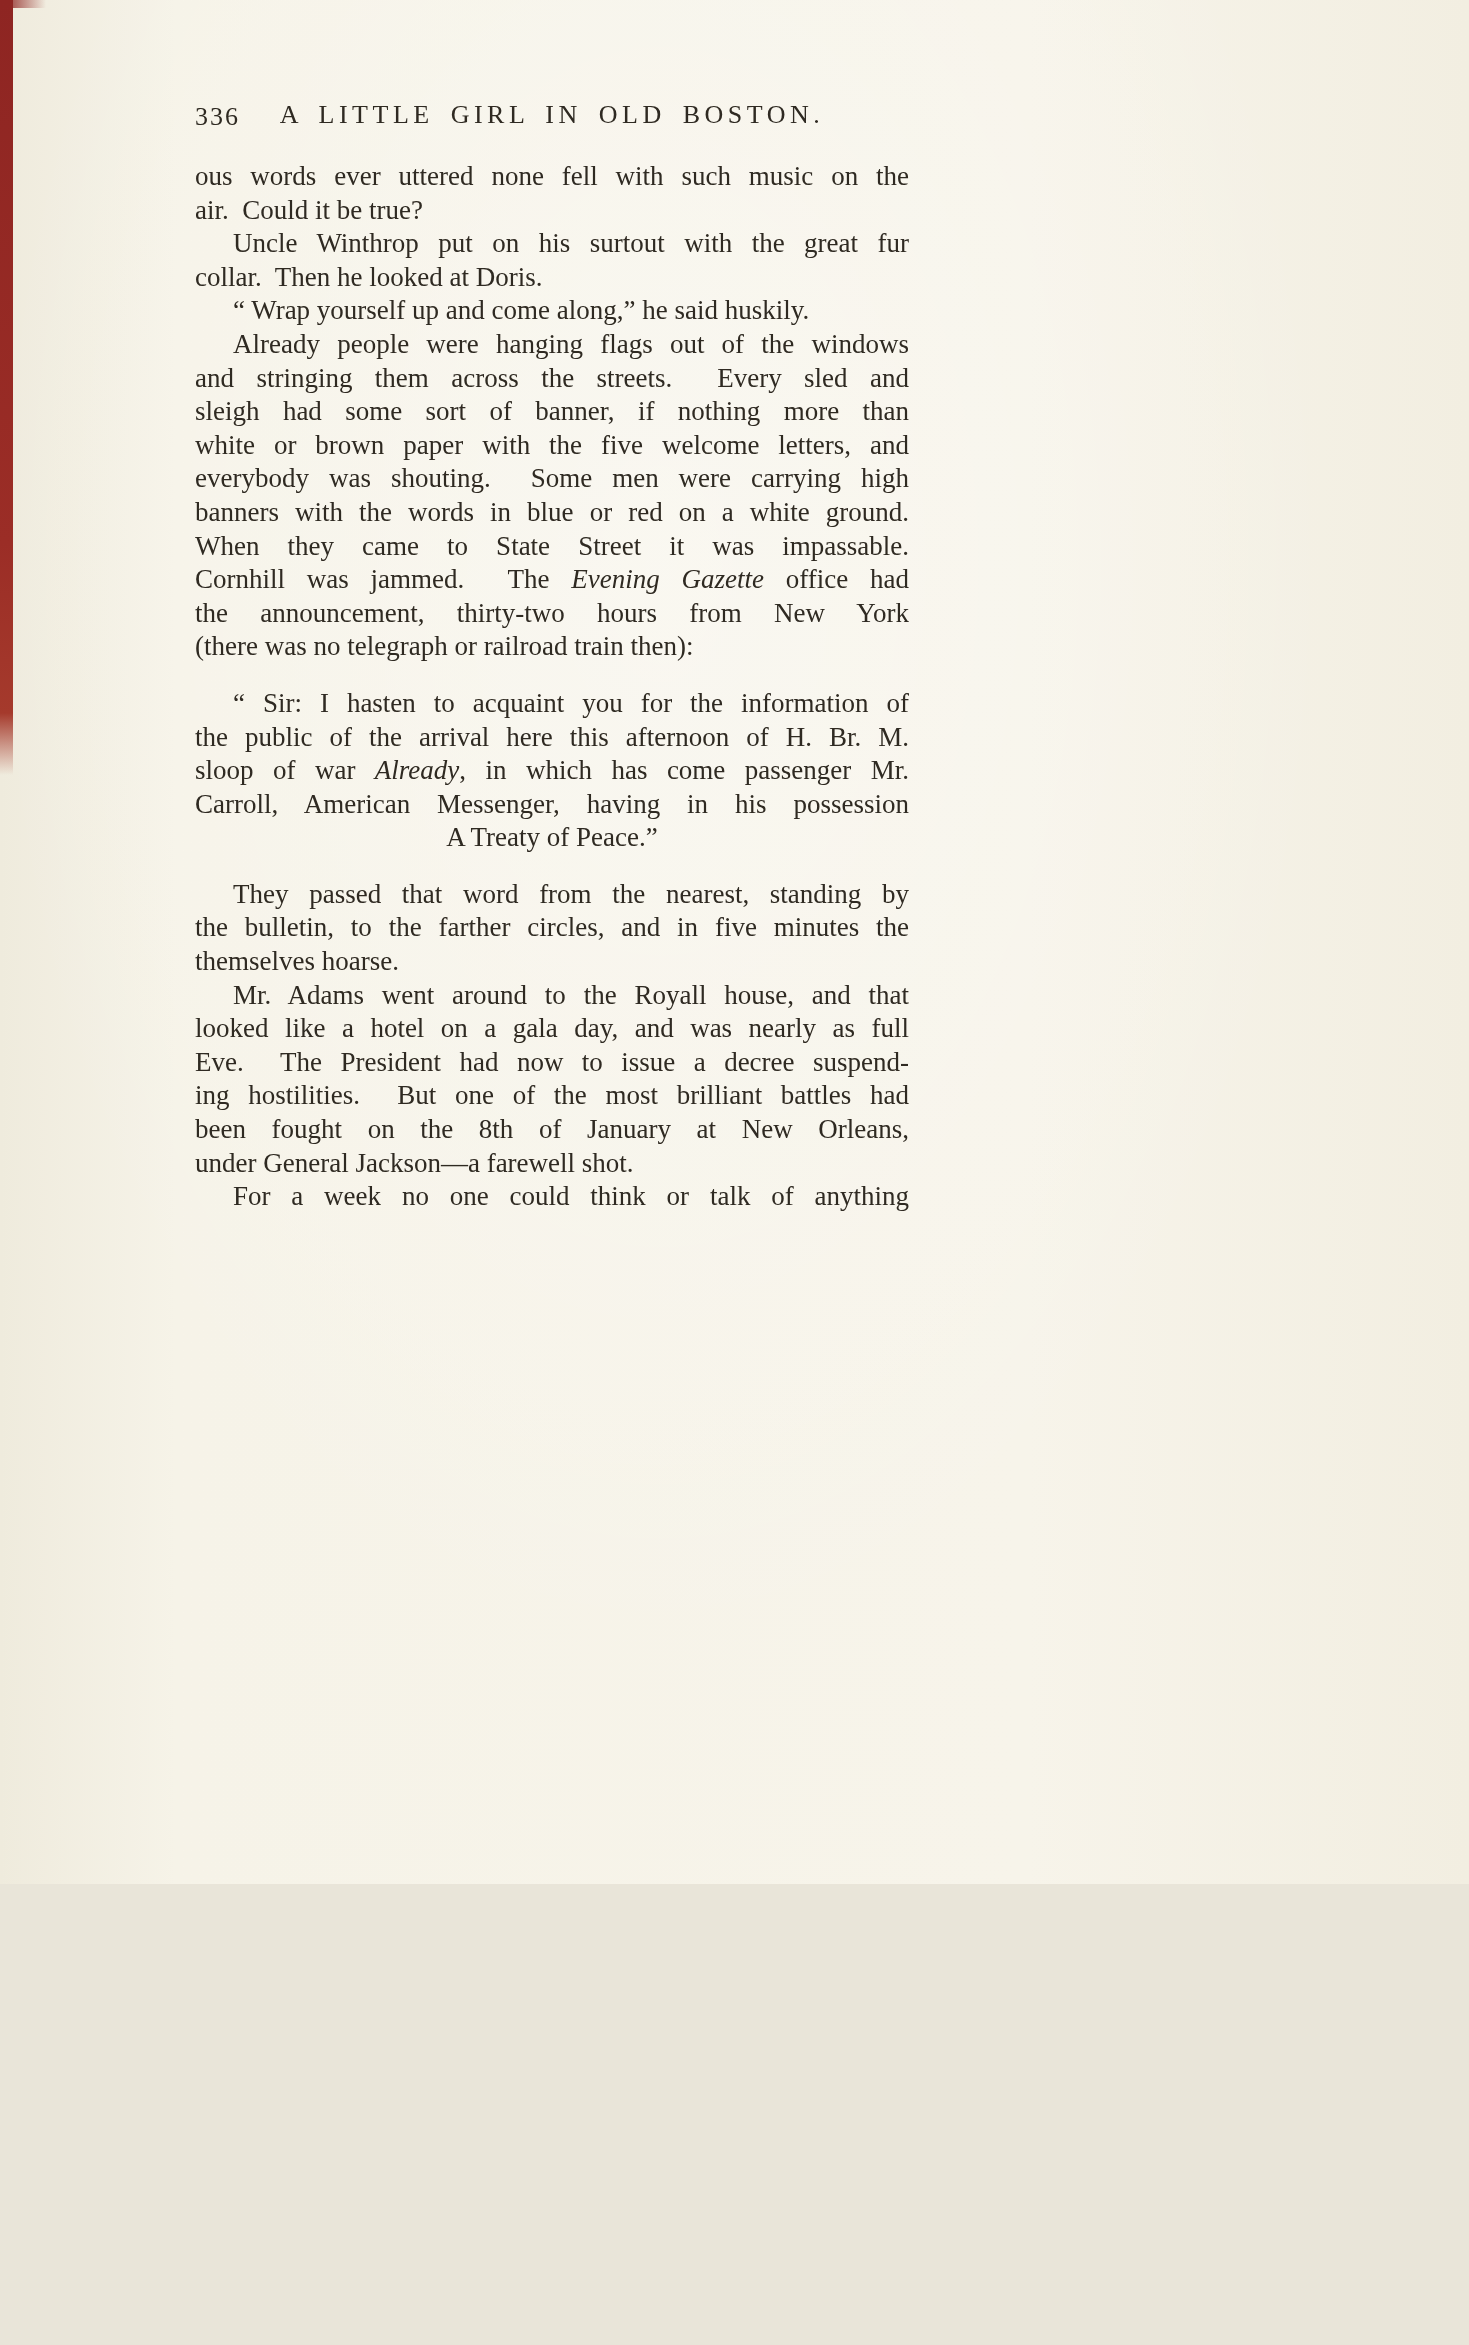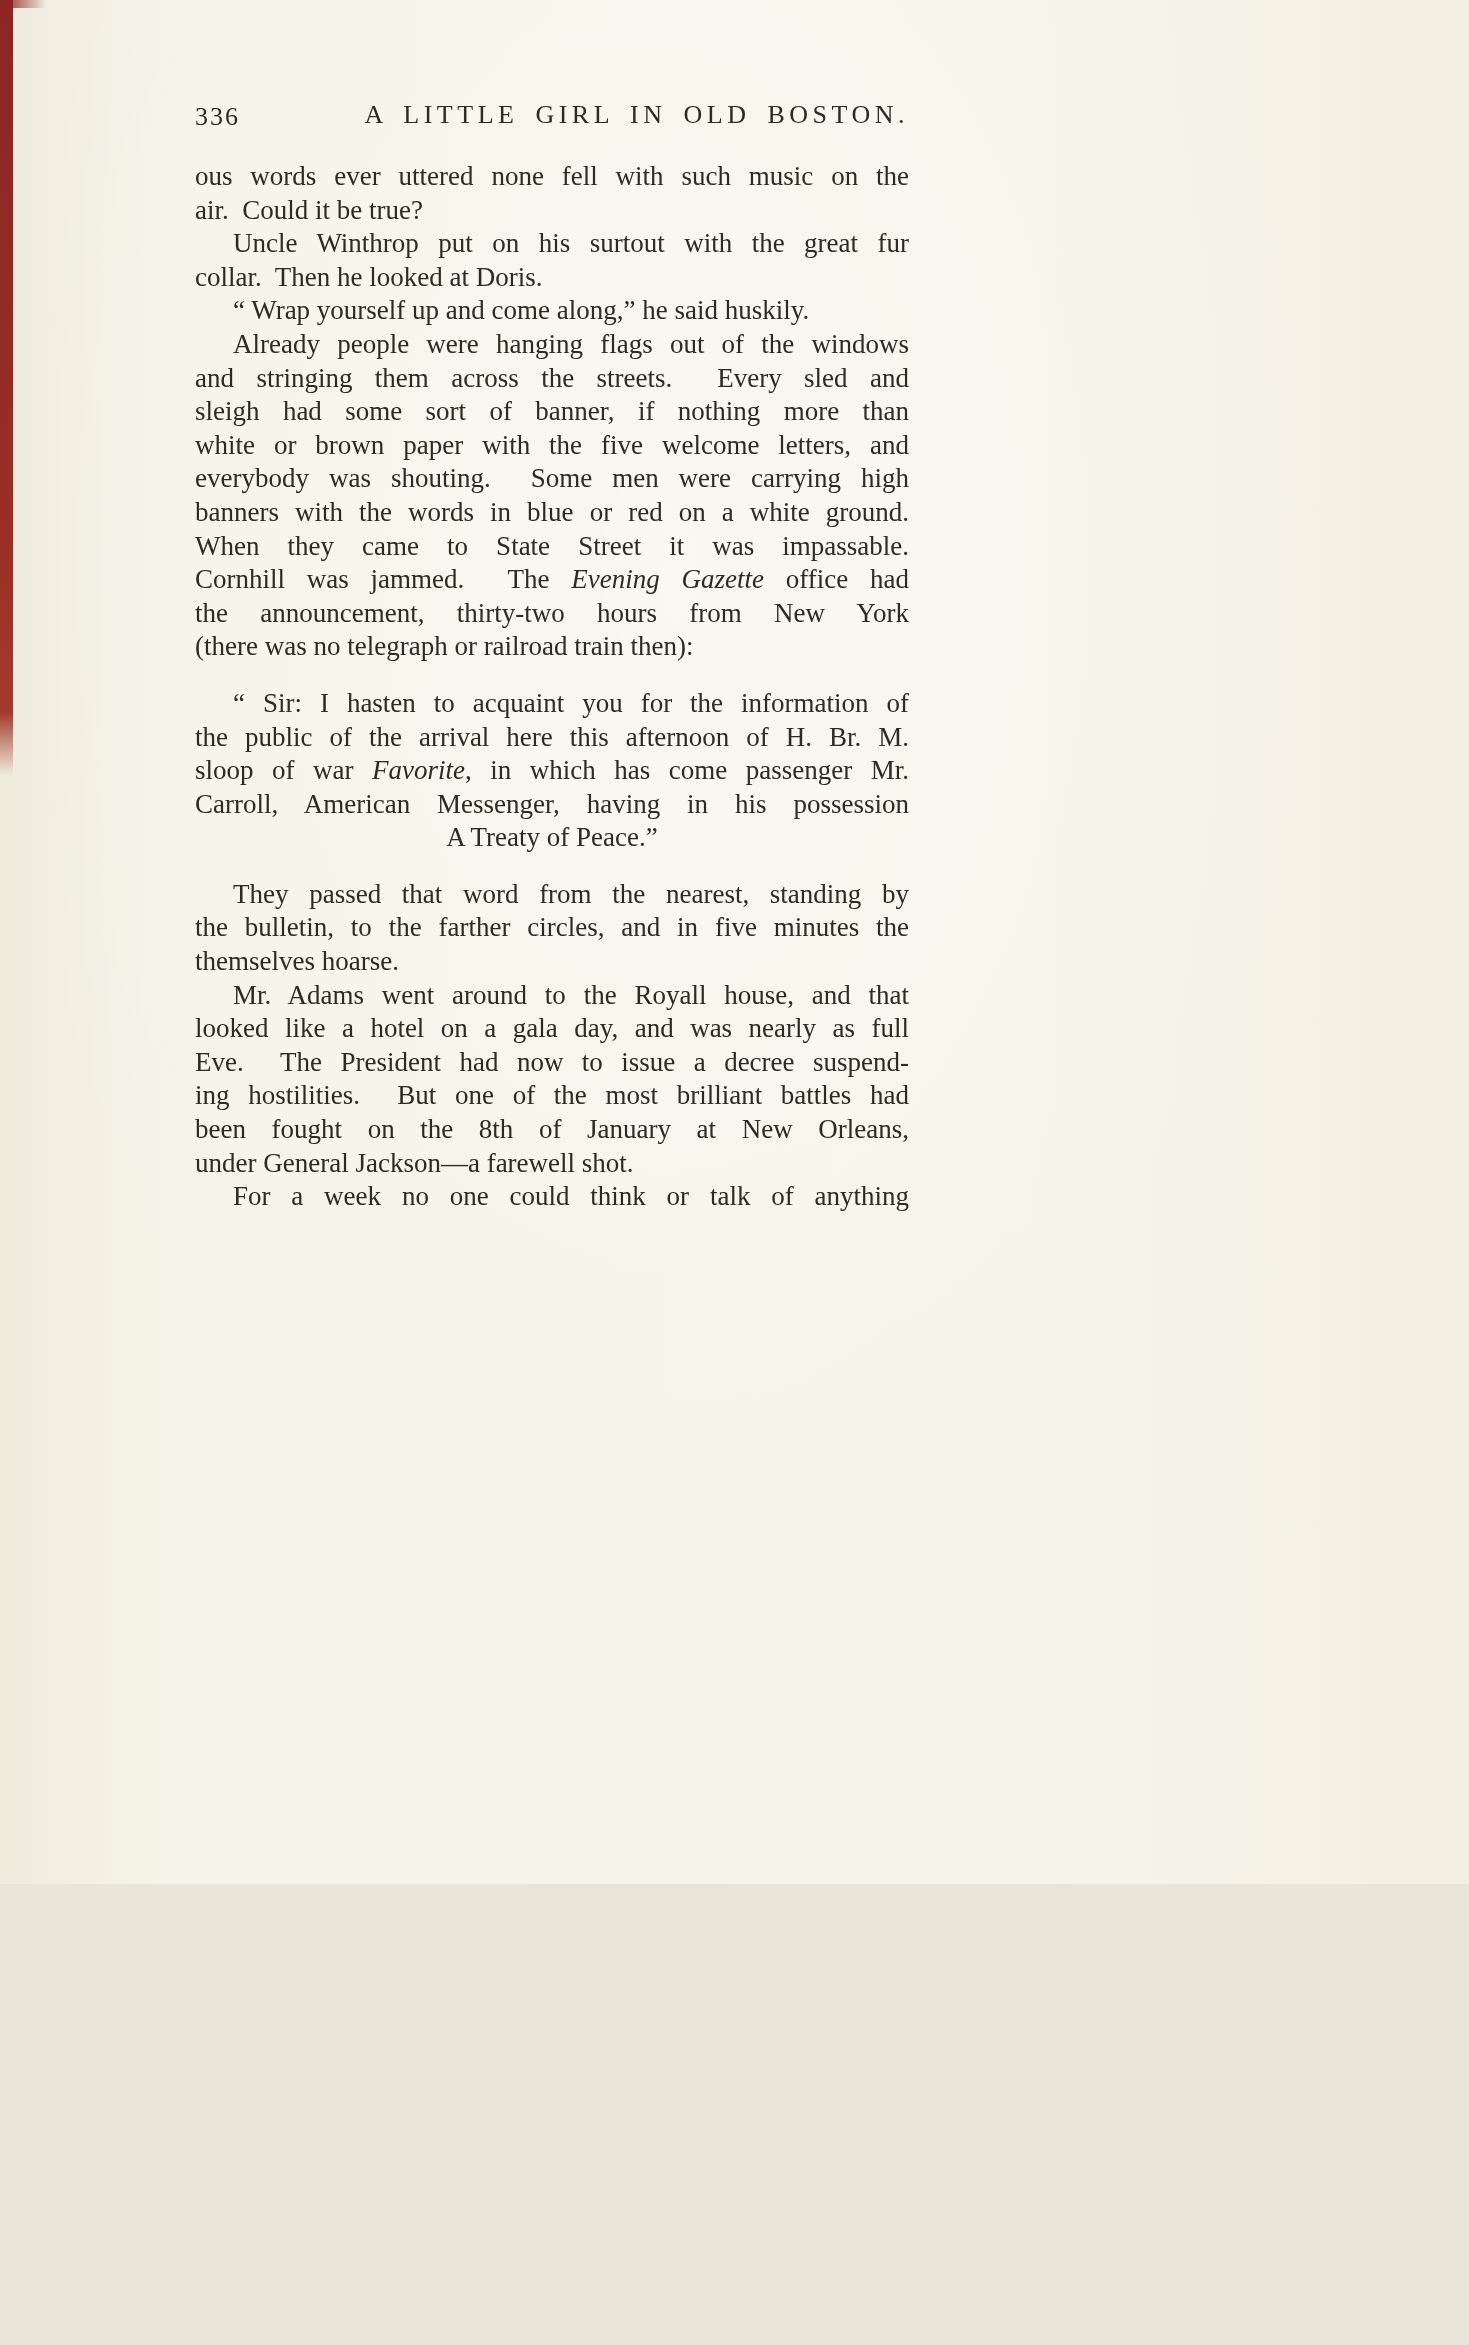--- a/index.html
+++ b/index.html
@@ -43,21 +43,21 @@
     font-size: 26px;
   }
   .page-number {
     position: absolute;
     left: 0;
     top: 2px;
     letter-spacing: 2px;
   }
   .running-title {
     display: block;
-    text-align: right;
+    text-align: center;
     letter-spacing: 4.5px;
     word-spacing: 6px;
   }
   .text-block {
     position: absolute;
     left: 195px;
     top: 160px;
     width: 714px;
     font-size: 27px;
     line-height: 33.6px;
@@ -111,21 +111,21 @@
         <div class="line"><span>everybody was shouting.  Some men were carrying high</span></div>
         <div class="line"><span>banners with the words in blue or red on a white ground.</span></div>
         <div class="line"><span>When they came to State Street it was impassable.</span></div>
         <div class="line"><span>Cornhill was jammed.  The </span><span class="italic">Evening Gazette</span><span> office had</span></div>
         <div class="line"><span>the announcement, thirty-two hours from New York</span></div>
         <div class="line last"><span>(there was no telegraph or railroad train then):</span></div>
       </div>
       <div class="paragraph quote">
         <div class="line indent"><span>“ Sir: I hasten to acquaint you for the information of</span></div>
         <div class="line"><span>the public of the arrival here this afternoon of H. Br. M.</span></div>
-        <div class="line"><span>sloop of war </span><span class="italic">Favorite</span><span>, in which has come passenger Mr.</span></div>
+        <div class="line"><span>sloop of war </span><span class="italic">Already</span><span>, in which has come passenger Mr.</span></div>
         <div class="line"><span>Carroll, American Messenger, having in his possession</span></div>
         <div class="line center"><span>A Treaty of Peace.”</span></div>
       </div>
       <div class="paragraph">
         <div class="line indent"><span>They passed that word from the nearest, standing by</span></div>
         <div class="line"><span>the bulletin, to the farther circles, and in five minutes the</span></div>
         <div class="line last"><span>themselves hoarse.</span></div>
       </div>
       <div class="paragraph">
         <div class="line indent"><span>Mr. Adams went around to the Royall house, and that</span></div>

